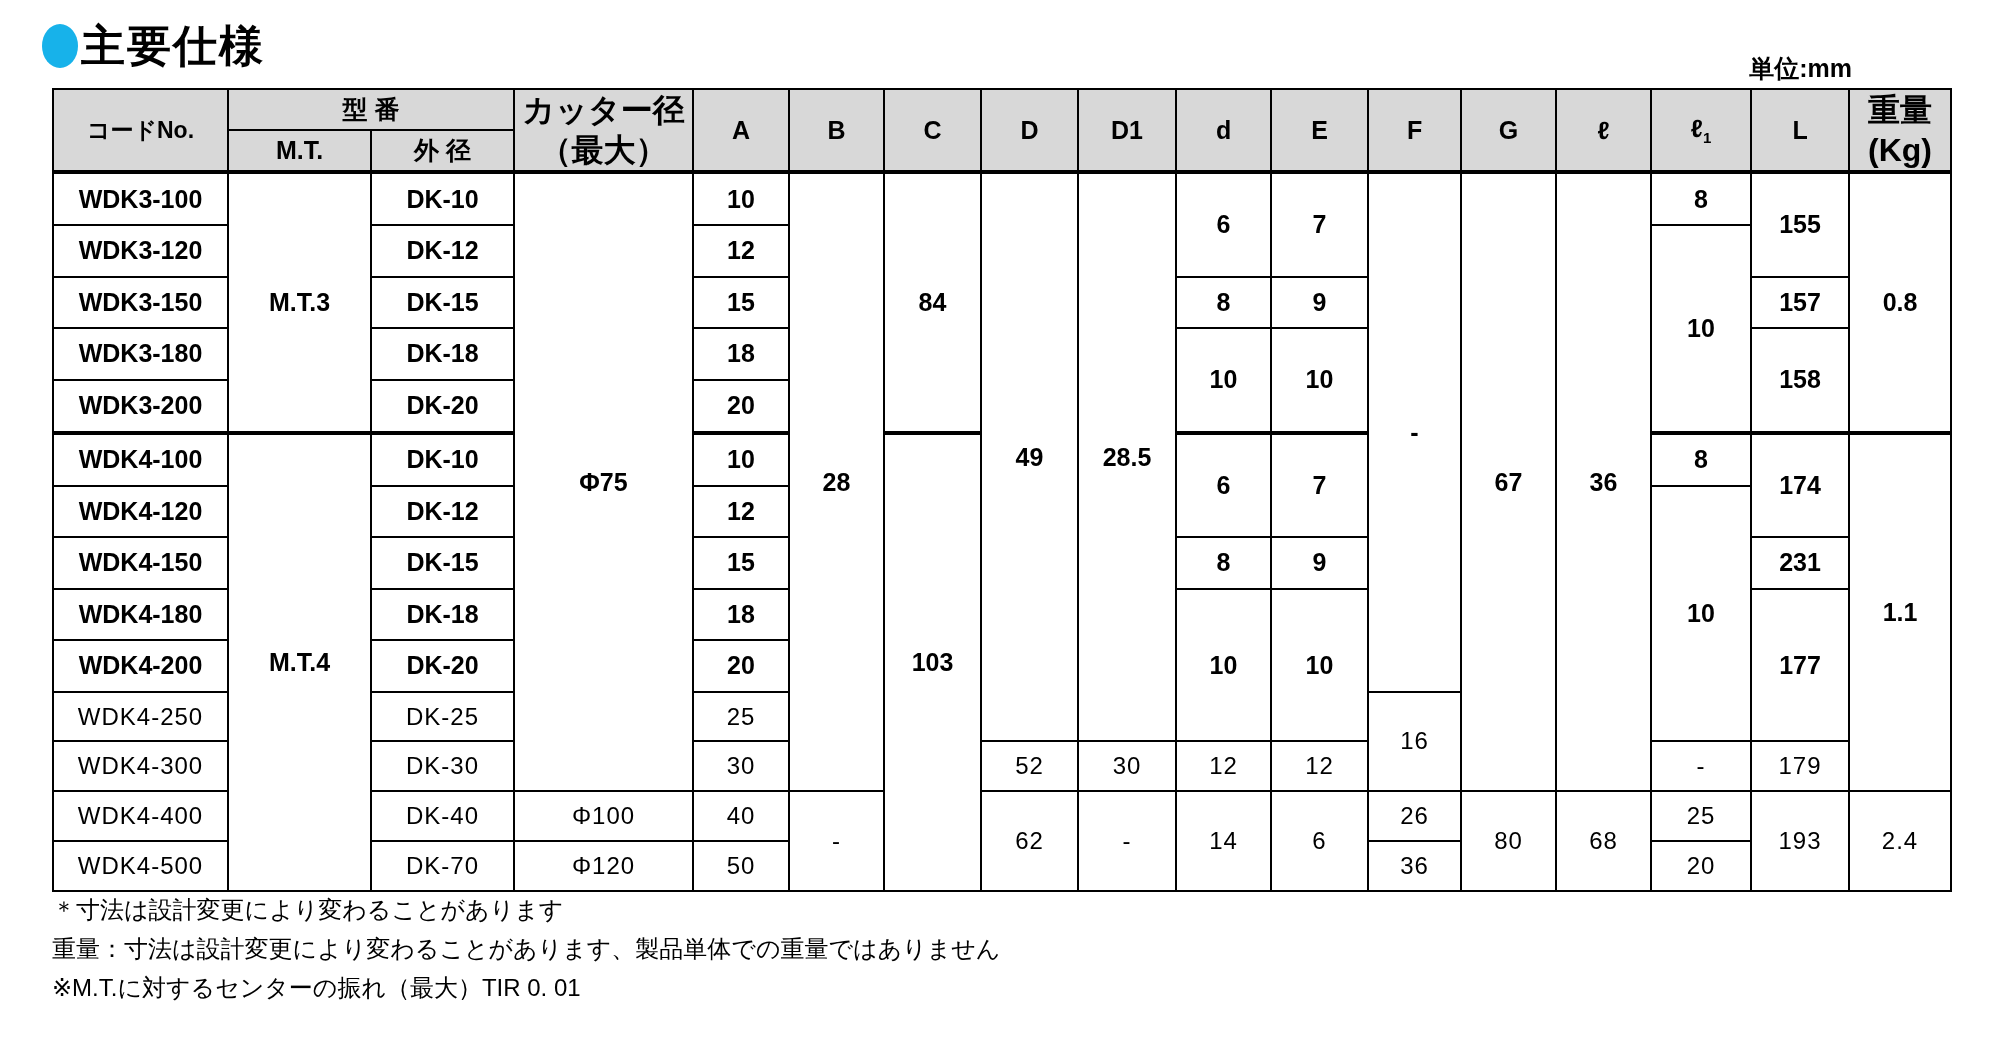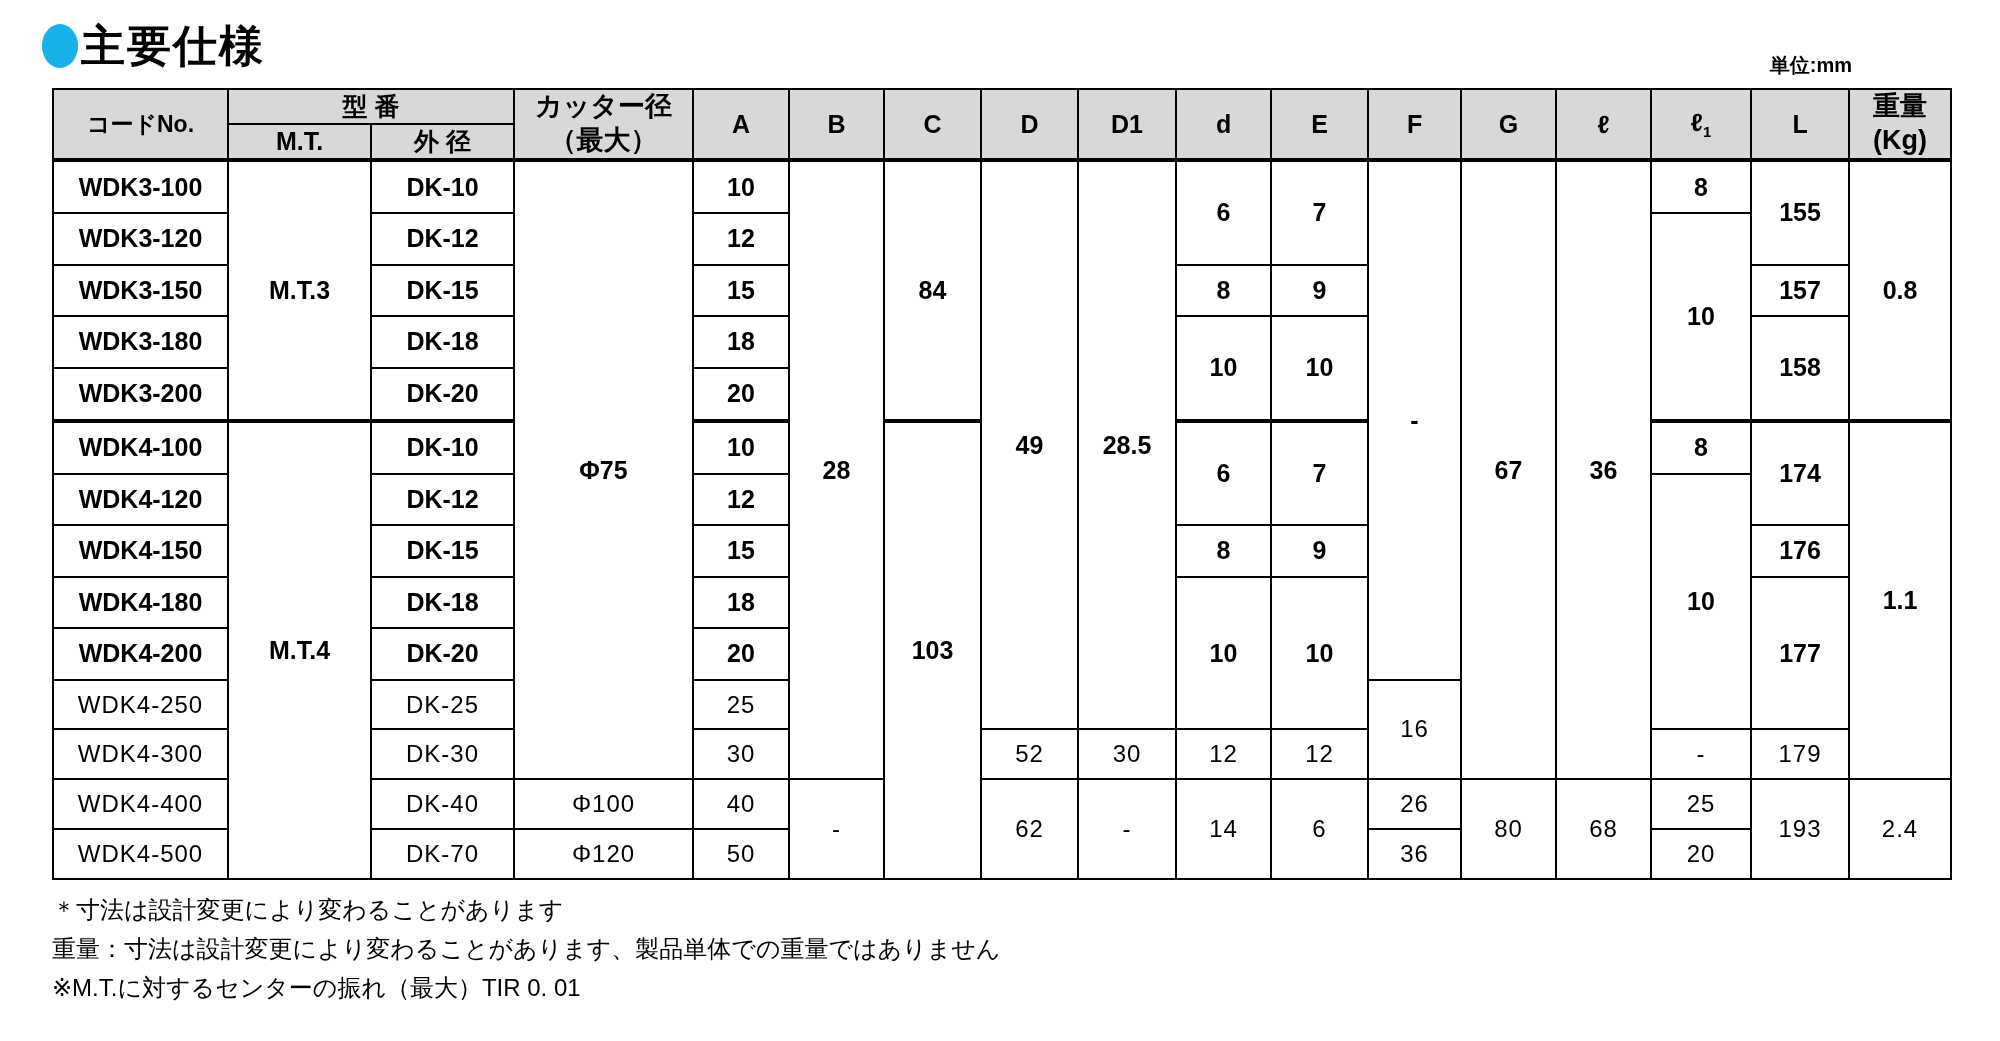--- a/index.html
+++ b/index.html
@@ -3,30 +3,30 @@
 <meta charset="utf-8">
 <style>
   html,body{margin:0;padding:0;background:#fff;}
   body{width:2000px;height:1041px;font-family:"Liberation Sans","DejaVu Sans",sans-serif;color:#000;}
   .sheet{position:relative;width:2000px;height:1041px;background:#fff;overflow:hidden;}
 
   .title-row{position:absolute;left:42px;top:24px;display:flex;align-items:flex-end;}
   .bullet{width:36px;height:44px;border-radius:50%;background:#17b2ea;margin-right:3px;flex:0 0 auto;}
   .title-text{font-size:44px;font-weight:700;letter-spacing:2px;line-height:1;}
 
-  .unit{position:absolute;top:52px;right:148px;font-size:20px;font-weight:700;}
+  .unit{position:absolute;top:52px;right:148px;font-size:25px;font-weight:700;}
 
   table.spec{position:absolute;left:52px;top:88px;width:1898px;height:792px;
              border-collapse:collapse;table-layout:fixed;border:2px solid #0ea5e9;}
   .spec th,.spec td{border:2px solid #000;text-align:center;vertical-align:middle;
              padding:0;overflow:hidden;white-space:nowrap;}
   .spec thead{border-bottom:4px solid #000;}
   .spec thead th{background:#d8d8d8;font-weight:700;font-size:25px;}
   .spec thead th.h-code{font-size:23px;}
-  .spec thead th .two-line{line-height:1.25;font-size:27px;font-weight:700;}
+  .spec thead th .two-line{line-height:1.25;font-size:32px;font-weight:700;}
   .spec thead th sub{font-size:60%;}
   .spec tbody td{background:#fff;font-size:25px;}
   .spec tbody td.w-b{font-weight:700;}
   .spec tbody td.w-l{font-weight:400;font-size:24px;letter-spacing:1px;}
   .spec tbody td.gs{border-top:4px solid #000;}
 
   .footnotes{position:absolute;left:52px;top:890px;font-size:24px;font-weight:400;line-height:39px;}
 </style>
 </head>
 <body>
@@ -158,21 +158,21 @@
           <td class="w-b">DK-12</td>
           <td class="w-b">12</td>
           <td rowspan="5" class="w-b">10</td>
         </tr>
         <tr>
           <td class="w-b">WDK4-150</td>
           <td class="w-b">DK-15</td>
           <td class="w-b">15</td>
           <td class="w-b">8</td>
           <td class="w-b">9</td>
-          <td class="w-b">176</td>
+          <td class="w-b">231</td>
         </tr>
         <tr>
           <td class="w-b">WDK4-180</td>
           <td class="w-b">DK-18</td>
           <td class="w-b">18</td>
           <td rowspan="3" class="w-b">10</td>
           <td rowspan="3" class="w-b">10</td>
           <td rowspan="3" class="w-b">177</td>
         </tr>
         <tr>

